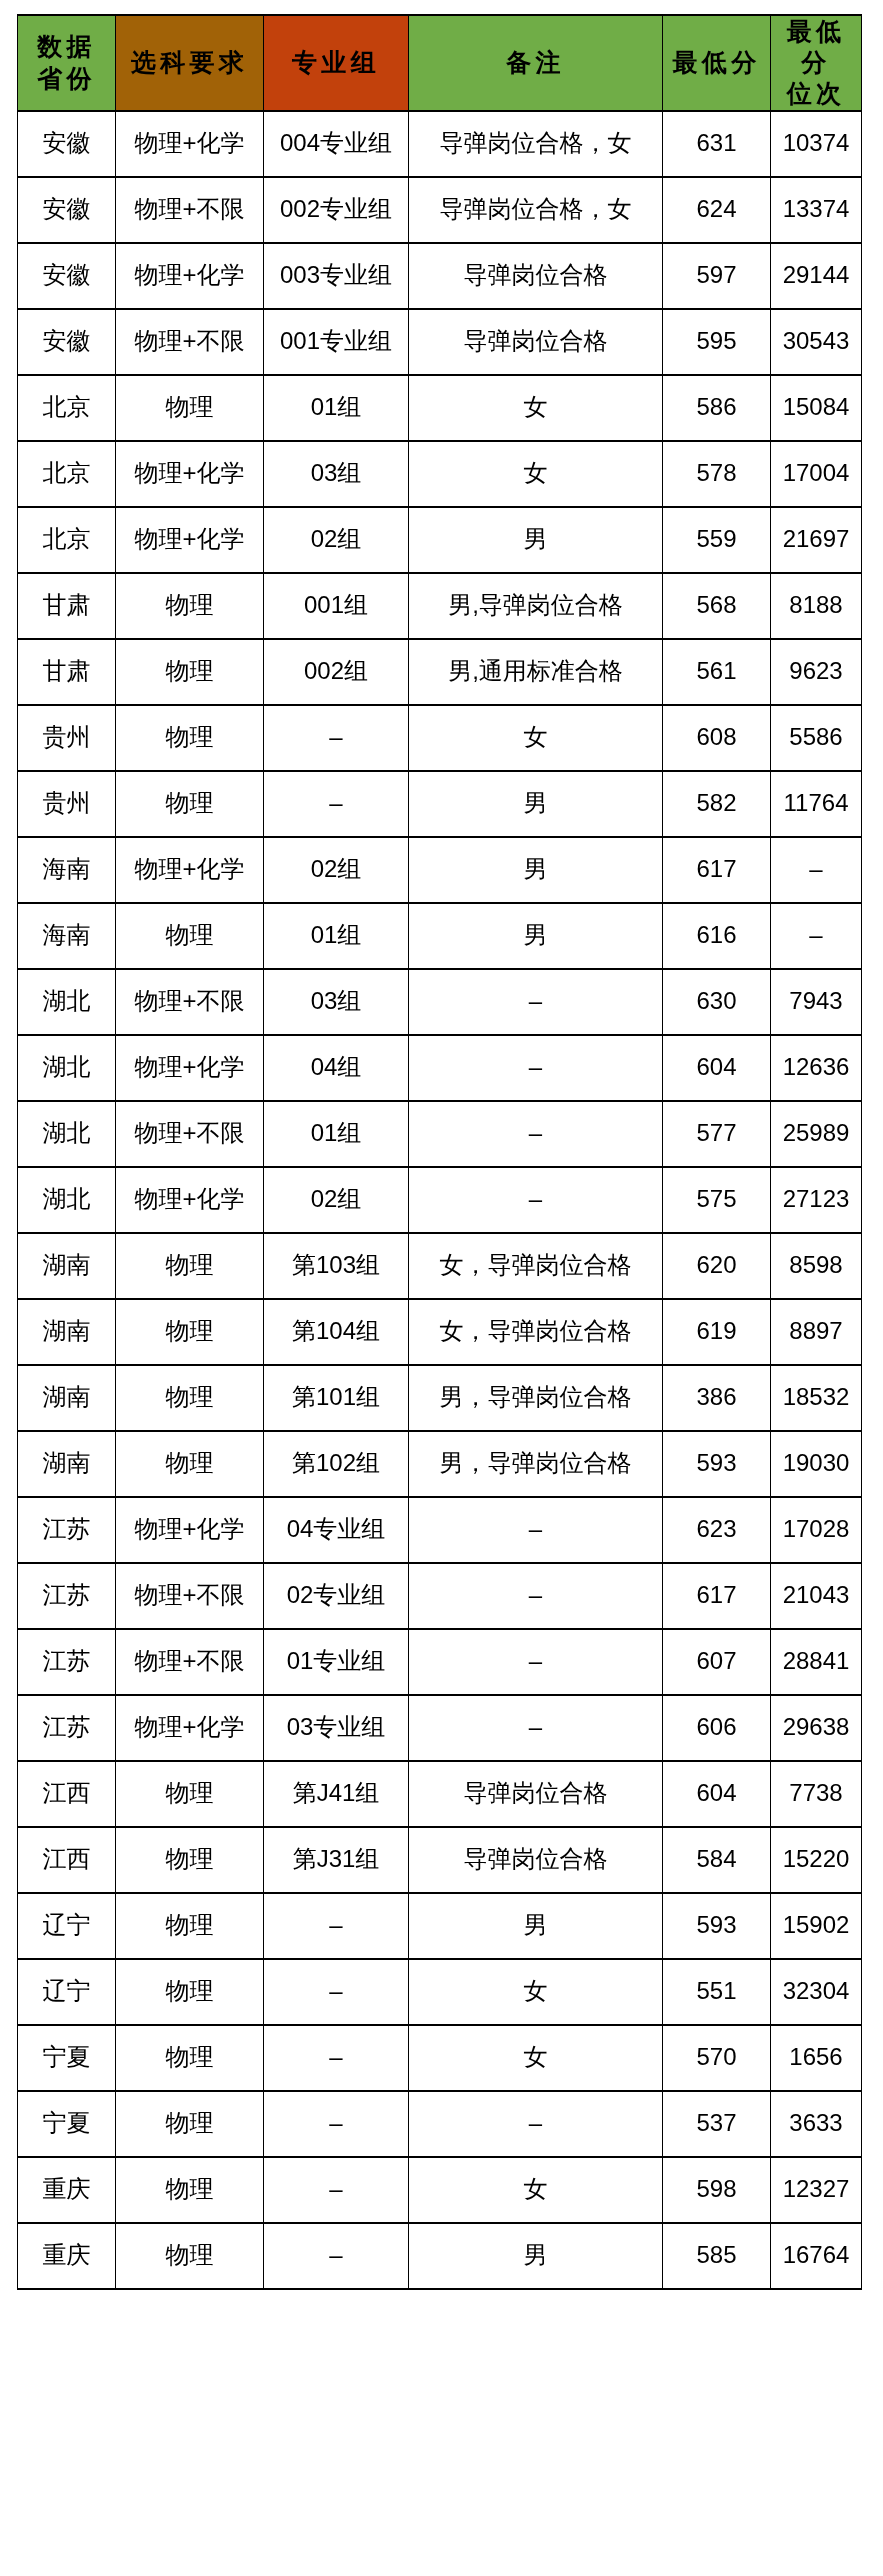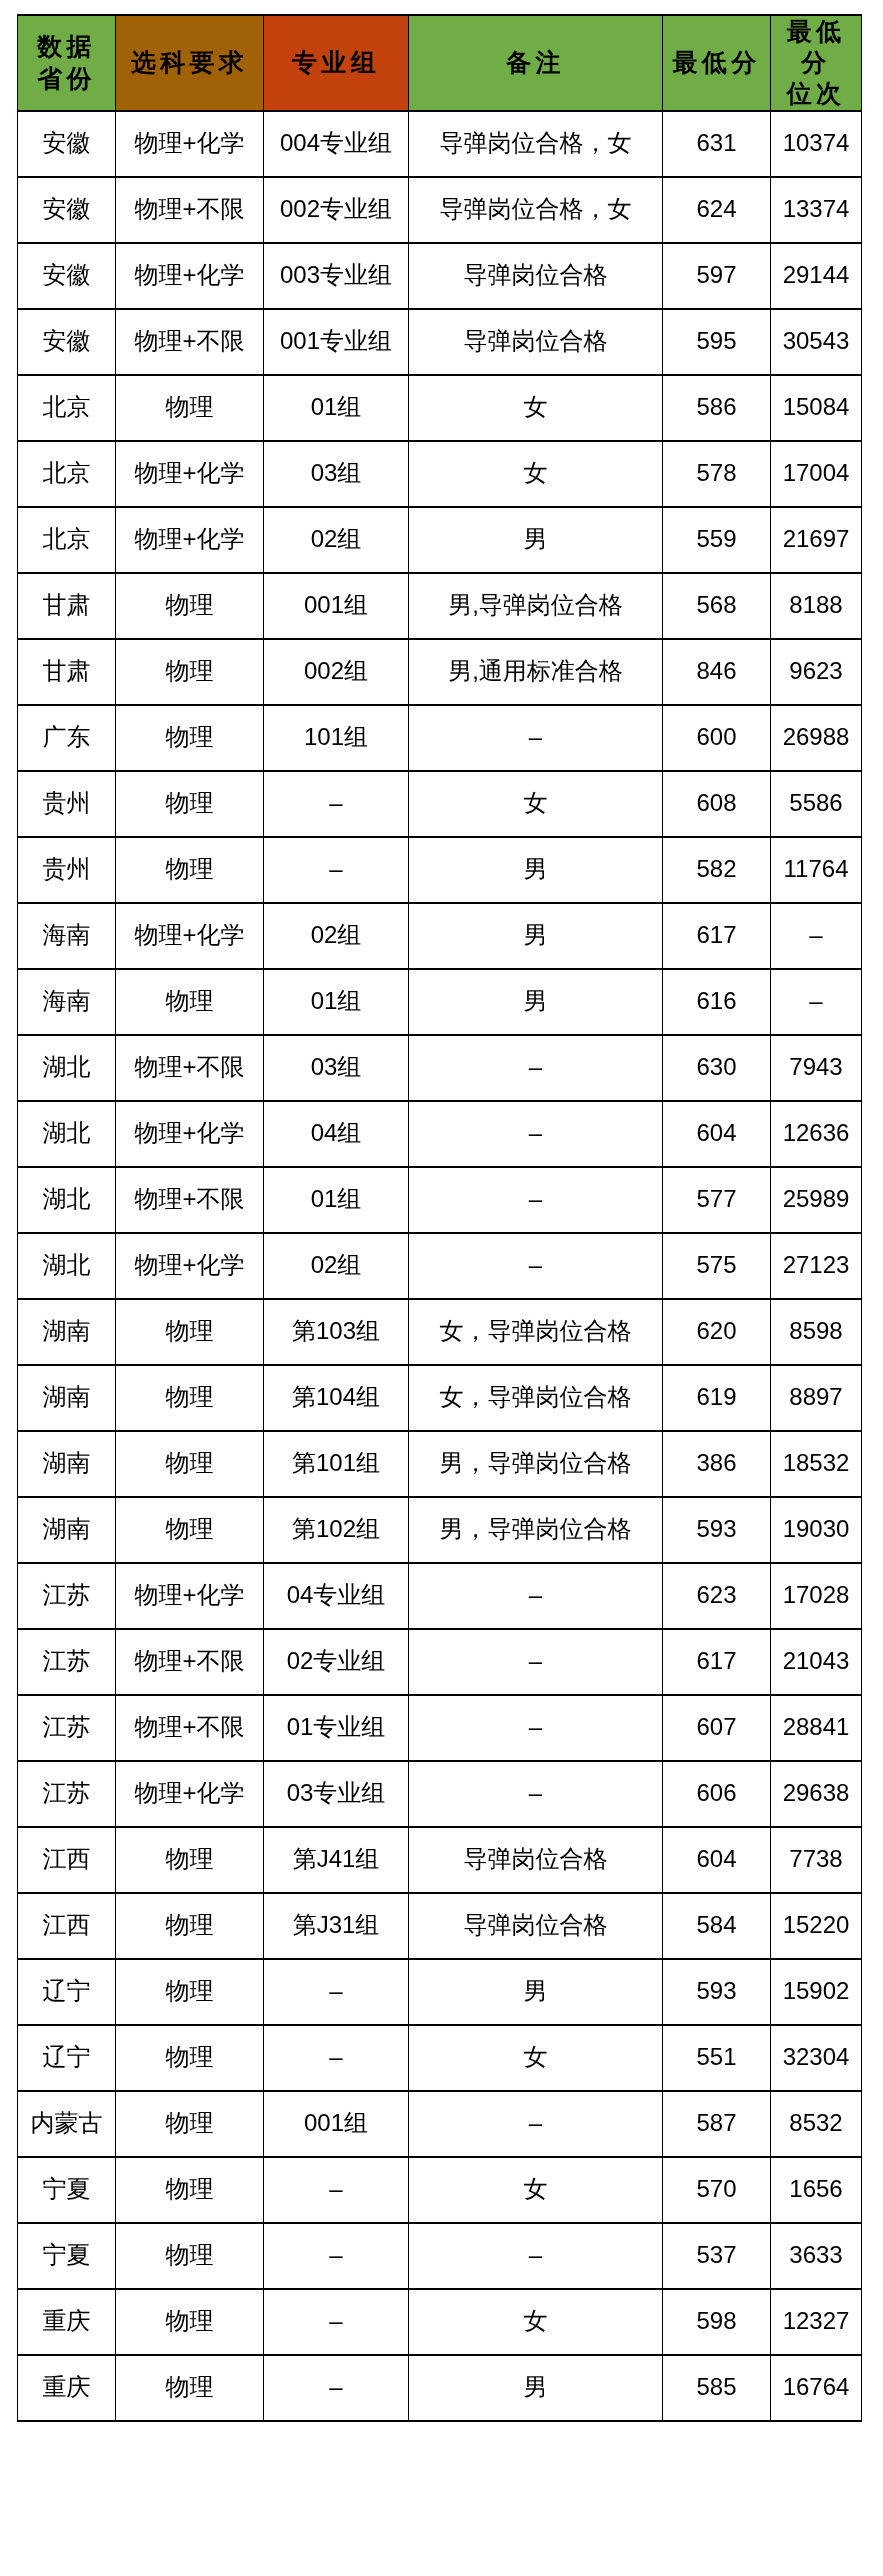--- a/index.html
+++ b/index.html
@@ -139,30 +139,22 @@
           <td>001组</td>
           <td>男,导弹岗位合格</td>
           <td>568</td>
           <td>8188</td>
         </tr>
         <tr>
           <td>甘肃</td>
           <td>物理</td>
           <td>002组</td>
           <td>男,通用标准合格</td>
-          <td>846</td>
+          <td>561</td>
           <td>9623</td>
-        </tr>
-        <tr>
-          <td>广东</td>
-          <td>物理</td>
-          <td>101组</td>
-          <td>–</td>
-          <td>600</td>
-          <td>26988</td>
         </tr>
         <tr>
           <td>贵州</td>
           <td>物理</td>
           <td>–</td>
           <td>女</td>
           <td>608</td>
           <td>5586</td>
         </tr>
         <tr>
@@ -309,28 +301,20 @@
           <td>593</td>
           <td>15902</td>
         </tr>
         <tr>
           <td>辽宁</td>
           <td>物理</td>
           <td>–</td>
           <td>女</td>
           <td>551</td>
           <td>32304</td>
-        </tr>
-        <tr>
-          <td>内蒙古</td>
-          <td>物理</td>
-          <td>001组</td>
-          <td>–</td>
-          <td>587</td>
-          <td>8532</td>
         </tr>
         <tr>
           <td>宁夏</td>
           <td>物理</td>
           <td>–</td>
           <td>女</td>
           <td>570</td>
           <td>1656</td>
         </tr>
         <tr>

